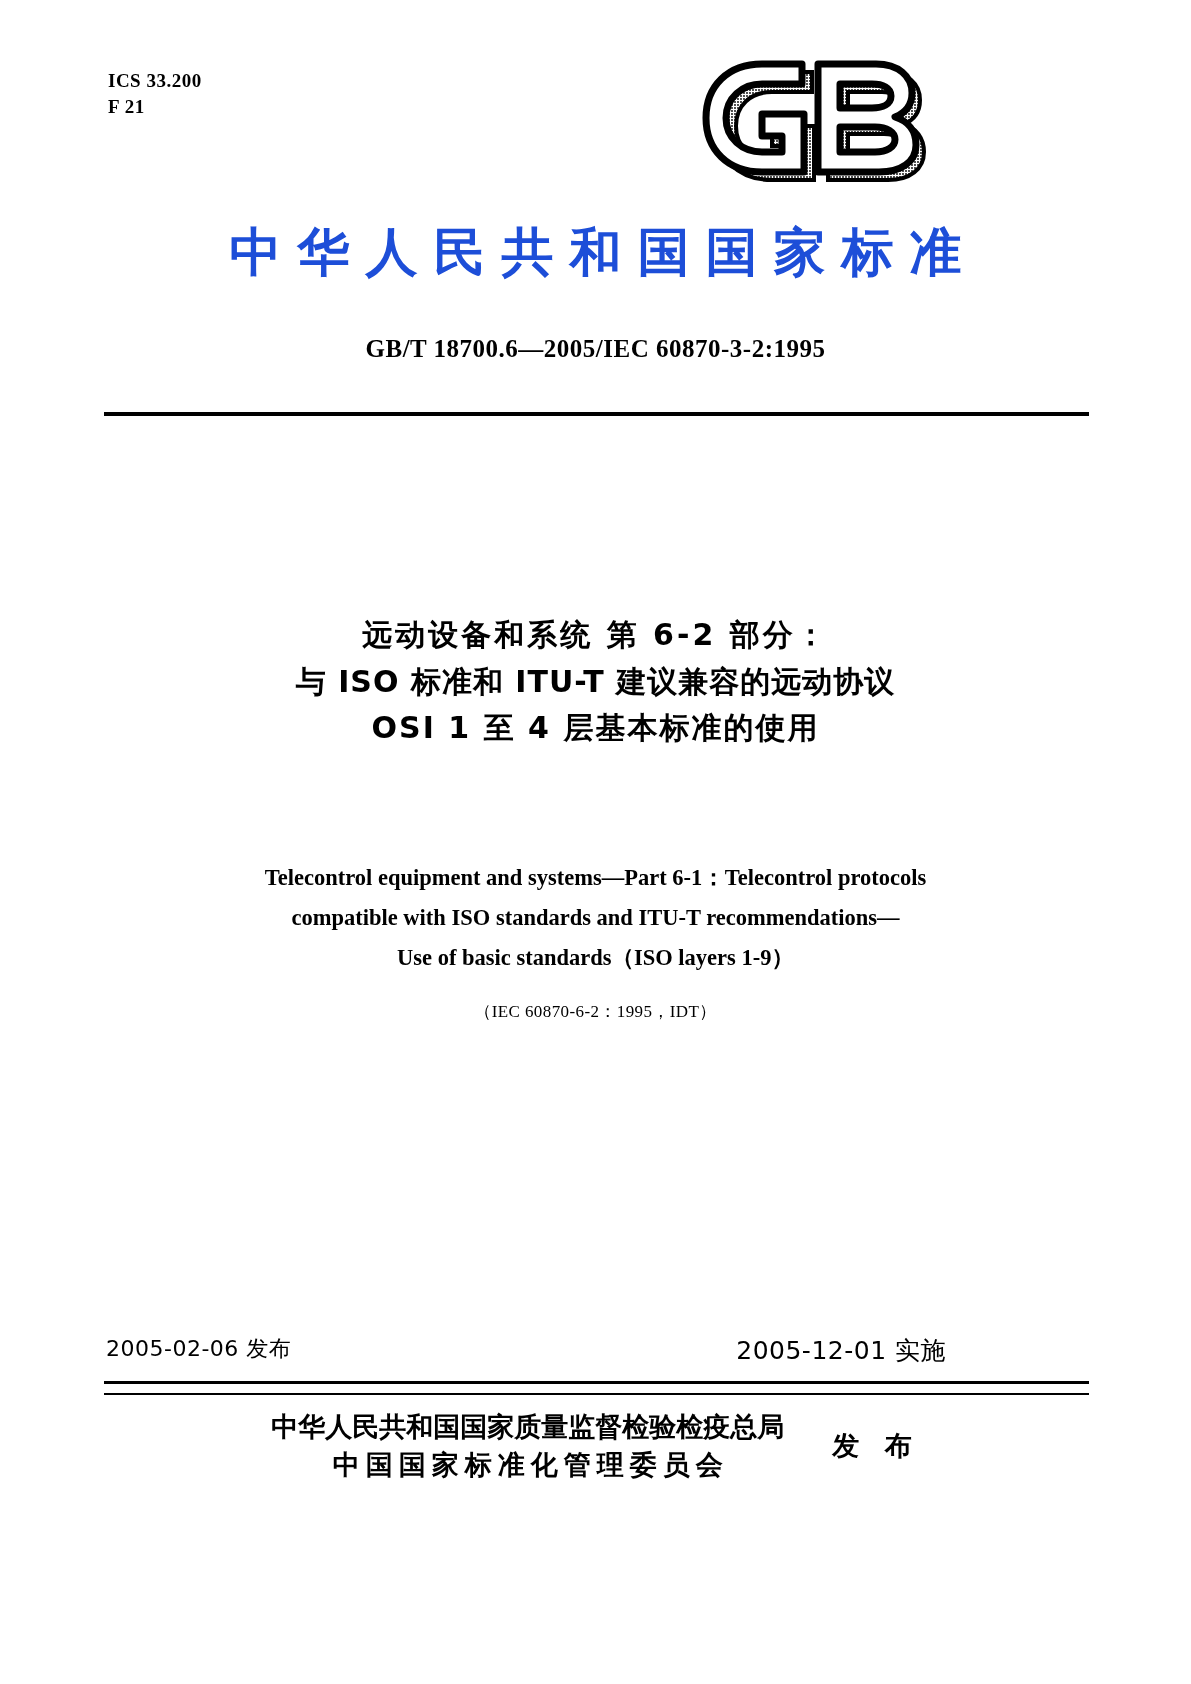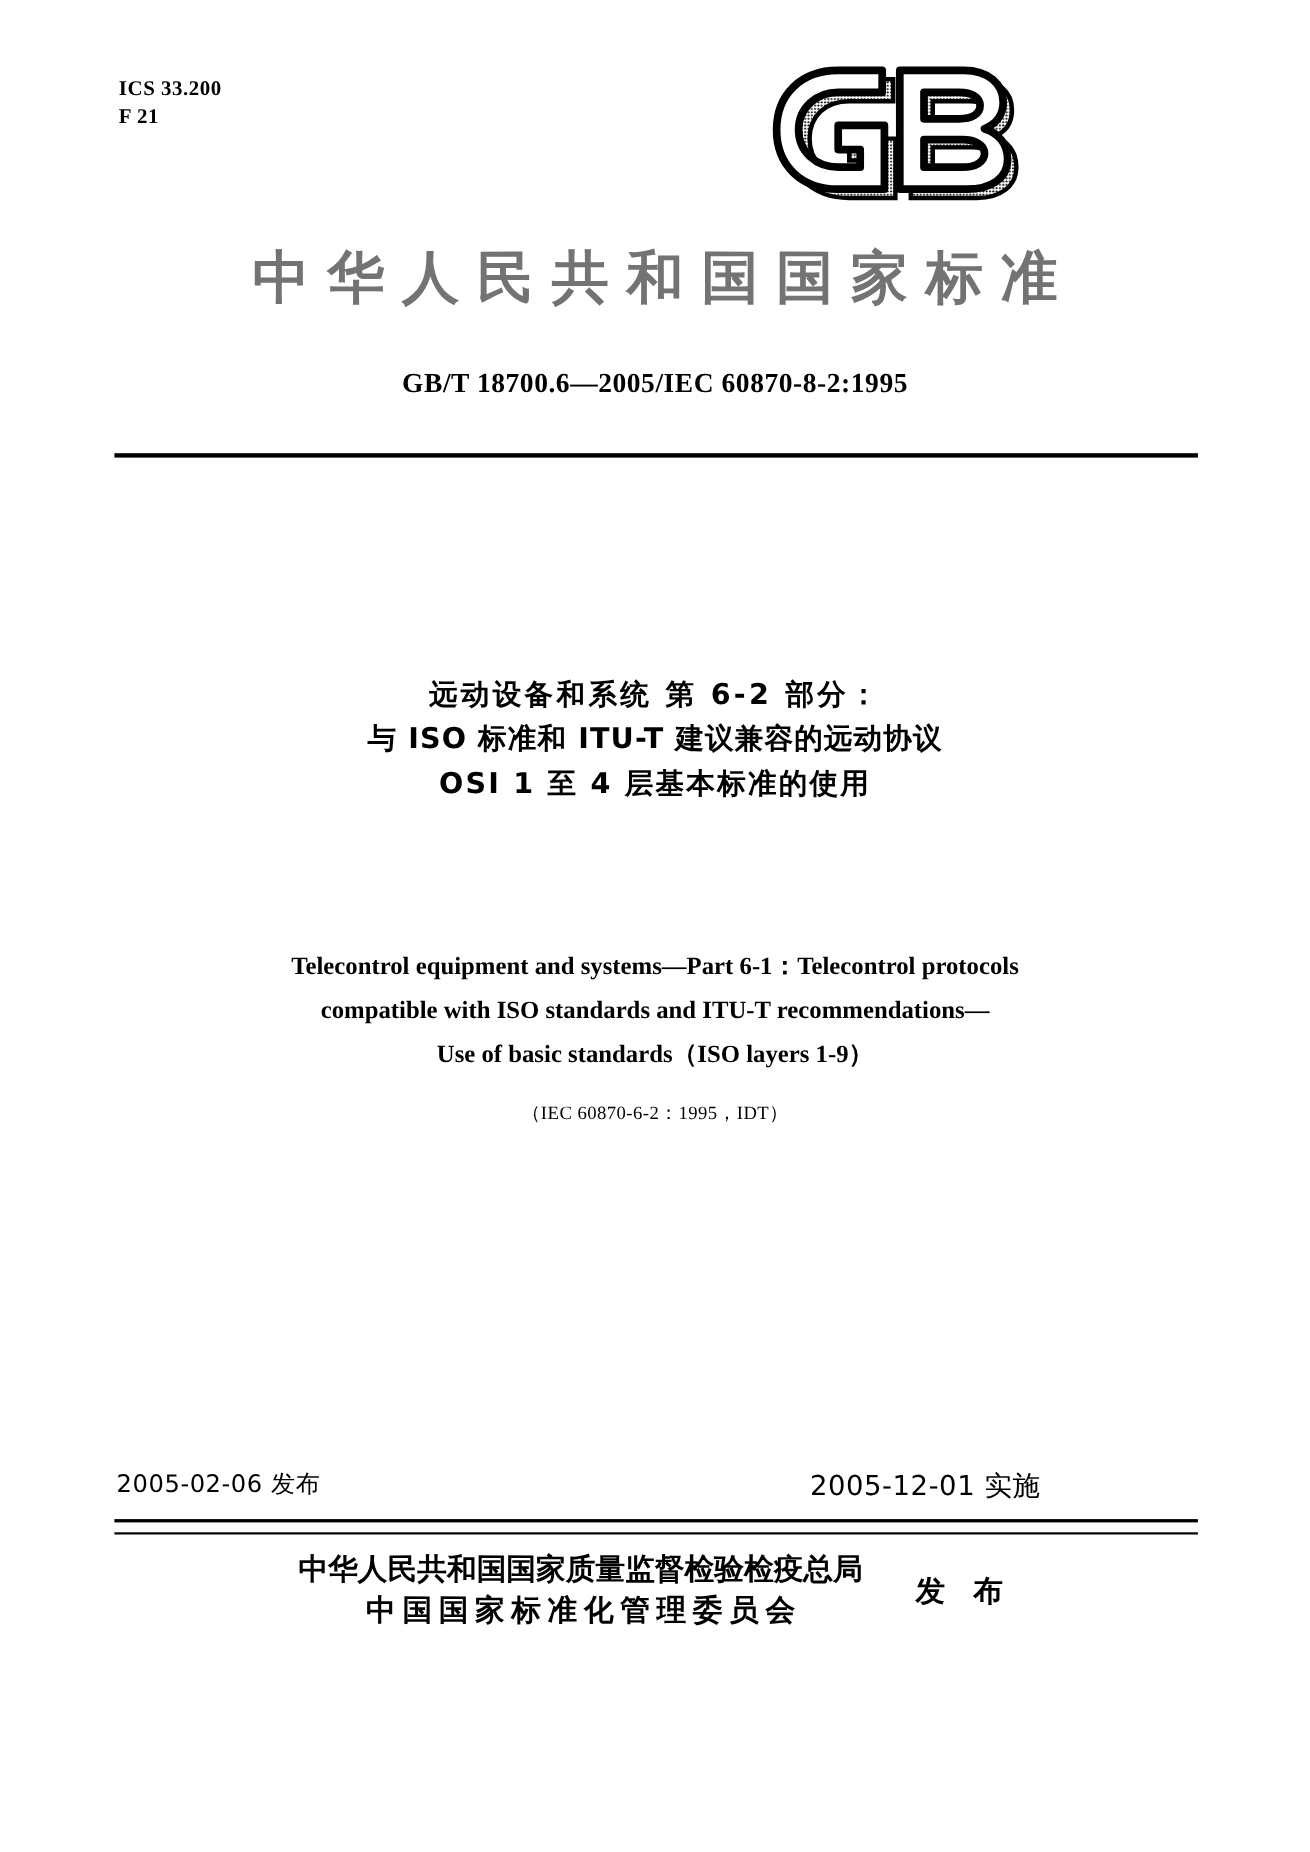--- a/index.html
+++ b/index.html
@@ -51,21 +51,21 @@
     position: absolute;
     left: 0;
     top: 218px;
     width: 1191px;
     text-align: center;
     font-family: "DejaVu Sans", sans-serif;
     font-weight: bold;
     font-size: 52px;
     letter-spacing: 16px;
     text-indent: 16px;
-    color: #737373;
+    color: #1d4ed8;
   }
 
   
   .std-number {
     position: absolute;
     left: 0;
     top: 335px;
     width: 1191px;
     text-align: center;
     font-family: "Liberation Serif", serif;
@@ -102,21 +102,21 @@
 
   
   .main-title {
     position: absolute;
     left: 0;
     top: 612px;
     width: 1191px;
     text-align: center;
     font-family: "DejaVu Sans", sans-serif;
     font-weight: bold;
-    font-size: 26px;
+    font-size: 30px;
     line-height: 1.55;
     letter-spacing: 2px;
   }
   .main-title .l1 { letter-spacing: 3px; }
   .main-title .l2 { letter-spacing: 1px; }
   .main-title .l3 { letter-spacing: 2px; }
 
   
   .eng-title {
     position: absolute;
@@ -222,21 +222,21 @@
         <path d="M62 4 C28 4 6 26 6 58 C6 90 28 112 62 112 L104 112 L104 54 L62 54 L62 76 L82 76 L82 92 L62 92 C42 92 26 78 26 58 C26 38 42 24 62 24 L102 24 L102 4 Z" fill="#ffffff" stroke="#000" stroke-width="7" stroke-linejoin="round"></path>
         <path d="M118 4 L176 4 C198 4 212 16 212 33 C212 45 205 53 195 57 C208 61 216 71 216 85 C216 102 201 112 179 112 L118 112 Z
                  M140 24 L140 48 L172 48 C183 48 191 44 191 36 C191 28 183 24 172 24 Z
                  M140 67 L140 92 L175 92 C187 92 195 87 195 79.5 C195 72 187 67 175 67 Z" fill="#ffffff" stroke="#000" stroke-width="7" stroke-linejoin="round" fill-rule="evenodd"></path>
       </g>
     </svg>
   </div>
 
   <div class="nat-title">中华人民共和国国家标准</div>
 
-  <div class="std-number">GB/T 18700.6—2005/IEC 60870-8-2:1995</div>
+  <div class="std-number">GB/T 18700.6—2005/IEC 60870-3-2:1995</div>
 
   <div class="rule-top"></div>
 
   <div class="main-title">
     <div class="l1">远动设备和系统  第 6-2 部分：</div>
     <div class="l2">与 ISO 标准和 ITU-T 建议兼容的远动协议</div>
     <div class="l3">OSI 1 至 4 层基本标准的使用</div>
   </div>
 
   <div class="eng-title">

